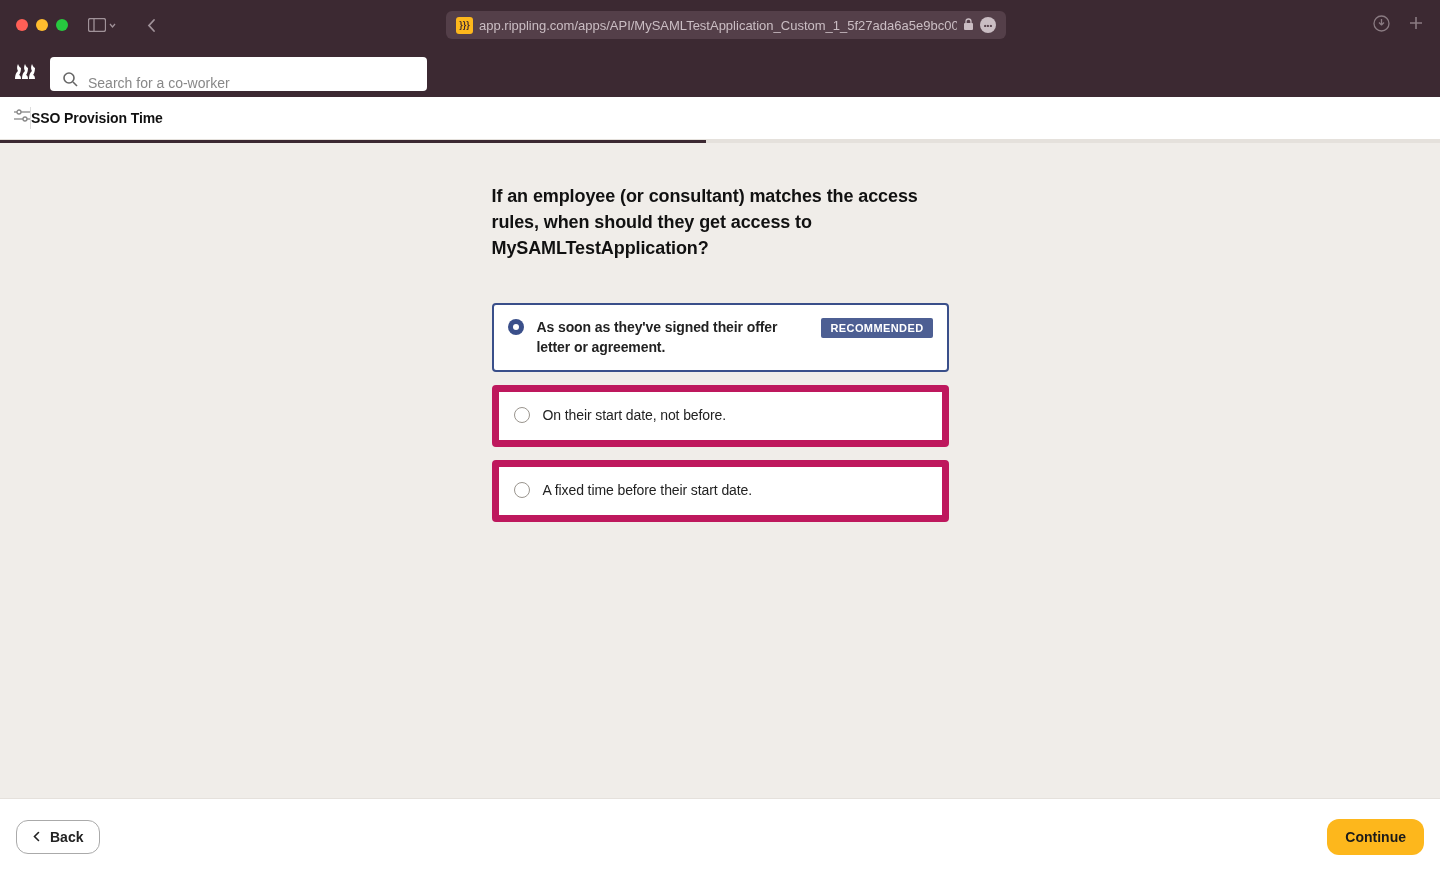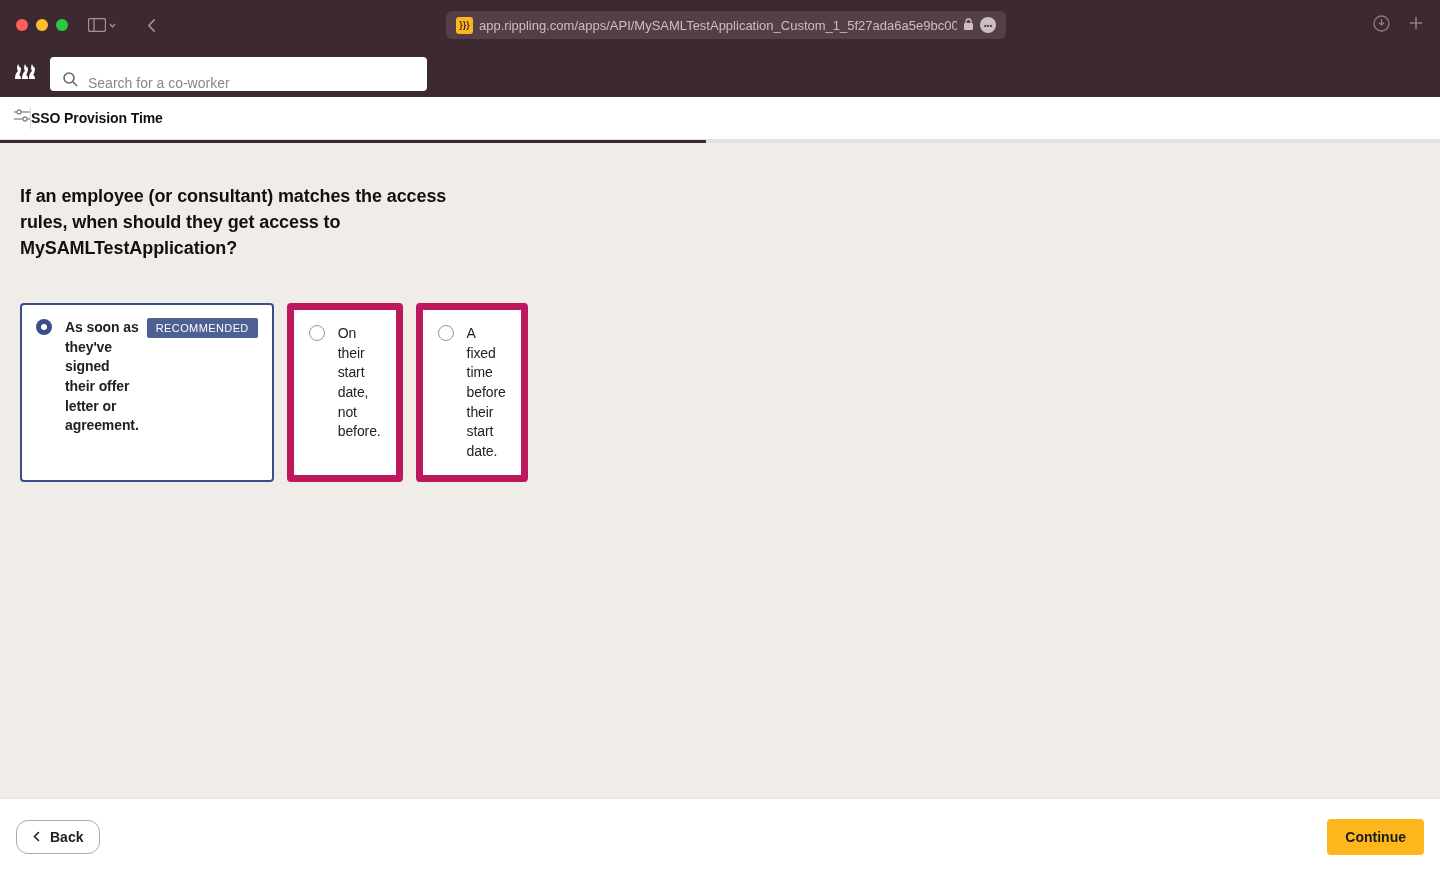--- a/index.html
+++ b/index.html
@@ -33,37 +33,37 @@
     .sub-header { height: 43px; background: white; display: flex; align-items: center; padding: 0 14px; border-bottom: 1px solid #e5e1dc; }
     .sub-icon { color: #888; }
     .sub-divider { width: 1px; height: 22px; background: #ddd; }
     .sub-title { font-size: 14px; font-weight: 600; color: #111; letter-spacing: -0.1px; }
     
     
     .progress-track { height: 3px; background: #e5e1dc; }
     .progress-fill { height: 100%; background: #3c2932; width: 49%; }
     
     
-    .main-area { padding: 40px 20px; display: flex; justify-content: flex-start; background: #f0ede9; height: 655px; }
+    .main-area { padding: 40px 20px; display: flex; justify-content: center; background: #f0ede9; height: 655px; }
     .content { width: 457px; }
     .question { font-size: 18px; font-weight: 600; line-height: 1.45; color: #111; letter-spacing: -0.1px; margin-bottom: 42px; }
-    .options { display: flex; flex-direction: row; gap: 13px; }
+    .options { display: flex; flex-direction: column; gap: 13px; }
     .option { display: flex; align-items: flex-start; gap: 13px; padding: 14px 15px; background: white; border: 7px solid #be185d; border-radius: 4px; cursor: pointer; min-height: 44px; }
     .option.selected { border: 2px solid #3a4f8a; padding: 13px 14px; }
     .radio { width: 16px; height: 16px; border-radius: 50%; border: 1.5px solid #9a958e; flex-shrink: 0; margin-top: 1px; position: relative; background:white; }
     .option.selected .radio { border: none; background: #3a4f8a; }
     .option.selected .radio::after { content: ''; position: absolute; top: 50%; left: 50%; width: 6px; height: 6px; background: white; border-radius: 50%; transform: translate(-50%, -50%); }
     .option-label { font-size: 14px; color: #222; line-height: 1.4; flex: 1; letter-spacing: -0.1px; }
     .option.selected .option-label { font-weight: 600; }
-    .badge { background: #4d5f93; color: white; font-size: 11px; font-weight: 400; letter-spacing: 0.4px; padding: 4px 9px; border-radius: 2px; text-transform: uppercase; margin-left: 8px; flex-shrink:0; }
+    .badge { background: #4d5f93; color: white; font-size: 11px; font-weight: 700; letter-spacing: 0.4px; padding: 4px 9px; border-radius: 2px; text-transform: uppercase; margin-left: 8px; flex-shrink:0; }
     
     
     .footer { position: absolute; bottom: 0; left: 0; right: 0; height: 77px; background: white; border-top: 1px solid #e5e1dc; display: flex; align-items: center; justify-content: space-between; padding: 0 16px; }
     .btn-back { display: flex; align-items: center; gap: 10px; padding: 8px 16px; border: 1px solid #aaa; background: white; border-radius: 12px; font-size: 14px; font-weight: 600; color: #222; cursor: pointer; }
-    .btn-continue { background: #fdb71c; border: none; padding: 10px 18px; border-radius: 4px; font-size: 14px; font-weight: 600; color: #1a1a1a; cursor: pointer; }
+    .btn-continue { background: #fdb71c; border: none; padding: 10px 18px; border-radius: 12px; font-size: 14px; font-weight: 600; color: #1a1a1a; cursor: pointer; }
     
     .option-row1 { display:flex; align-items:flex-start; width:100%; }
   </style>
 </head>
 <body>
 
 <div class="browser-chrome">
   <div class="traffic-lights">
     <div class="tl tl-red"></div>
     <div class="tl tl-yellow"></div>

